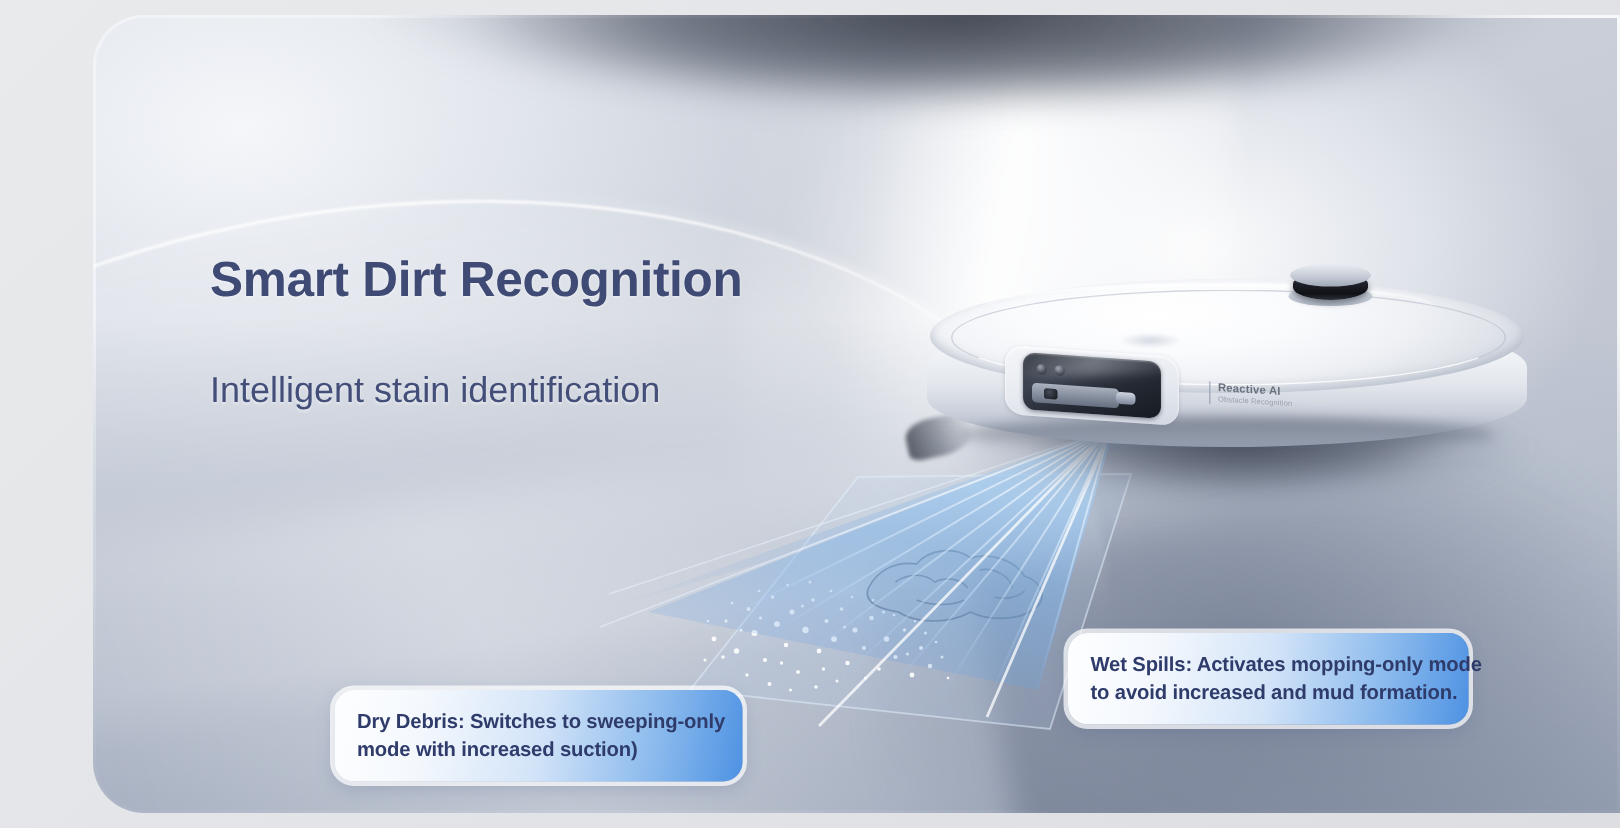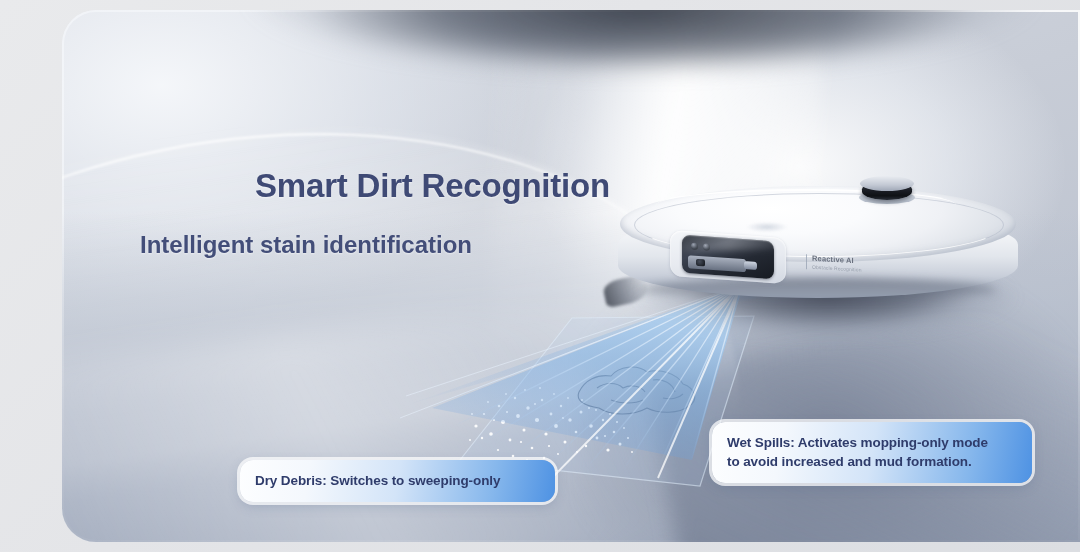--- a/index.html
+++ b/index.html
@@ -377,28 +377,27 @@
     left: 78px;
     top: 158px;
     width: 470px;
   }
   .headline {
     font-size: 33px;
     font-weight: 700;
     color: #3f4a75;
     letter-spacing: -.2px;
     line-height: 1.12;
-    margin: 0 0 22px 0;
+    margin: 0 0 38px 0;
     text-shadow: 0 1px 2px rgba(255,255,255,.55);
     white-space: nowrap;
-    text-align: right;
   }
   .subline {
     font-size: 24px;
-    font-weight: 700;
+    font-weight: 400;
     color: #434e79;
     line-height: 1.52;
     margin: 0;
     text-shadow: 0 1px 2px rgba(255,255,255,.5);
     white-space: nowrap;
   }
 
   
   .callout {
     position: absolute;
@@ -412,28 +411,28 @@
                 0 4px 12px rgba(80,100,140,.28);
     color: #2f3c6b;
     font-size: 13.5px;
     font-weight: 700;
     line-height: 1.42;
     letter-spacing: -.1px;
   }
   .callout .ln { display: block; white-space: nowrap; }
 
   .callout-dry {
-    left: 178px;
+    left: 161px;
     top: 450px;
-    width: 315px;
+    width: 272px;
   }
   .callout-wet {
     left: 650px;
     top: 412px;
-    width: 320px;
+    width: 267px;
   }
 </style>
 </head>
 <body>
 
 <div class="page">
   <div class="hero-card">
 
     <div class="amb amb-wall"></div>
     <div class="amb amb-glow-r"></div>
@@ -616,20 +615,21 @@
       </div>
     </div>
 
     <div class="copy">
       <h1 class="headline">Smart Dirt Recognition</h1>
       <p class="subline">Intelligent stain identification</p>
     </div>
 
     <div class="callout callout-dry">
       <span class="ln">Dry Debris: Switches to sweeping-only</span>
+      <span class="ln">mode with increased suction)</span>
     </div>
 
     <div class="callout callout-wet">
       <span class="ln">Wet Spills: Activates mopping-only mode</span>
       <span class="ln">to avoid increased and mud formation.</span>
     </div>
 
   </div>
 </div>
 

